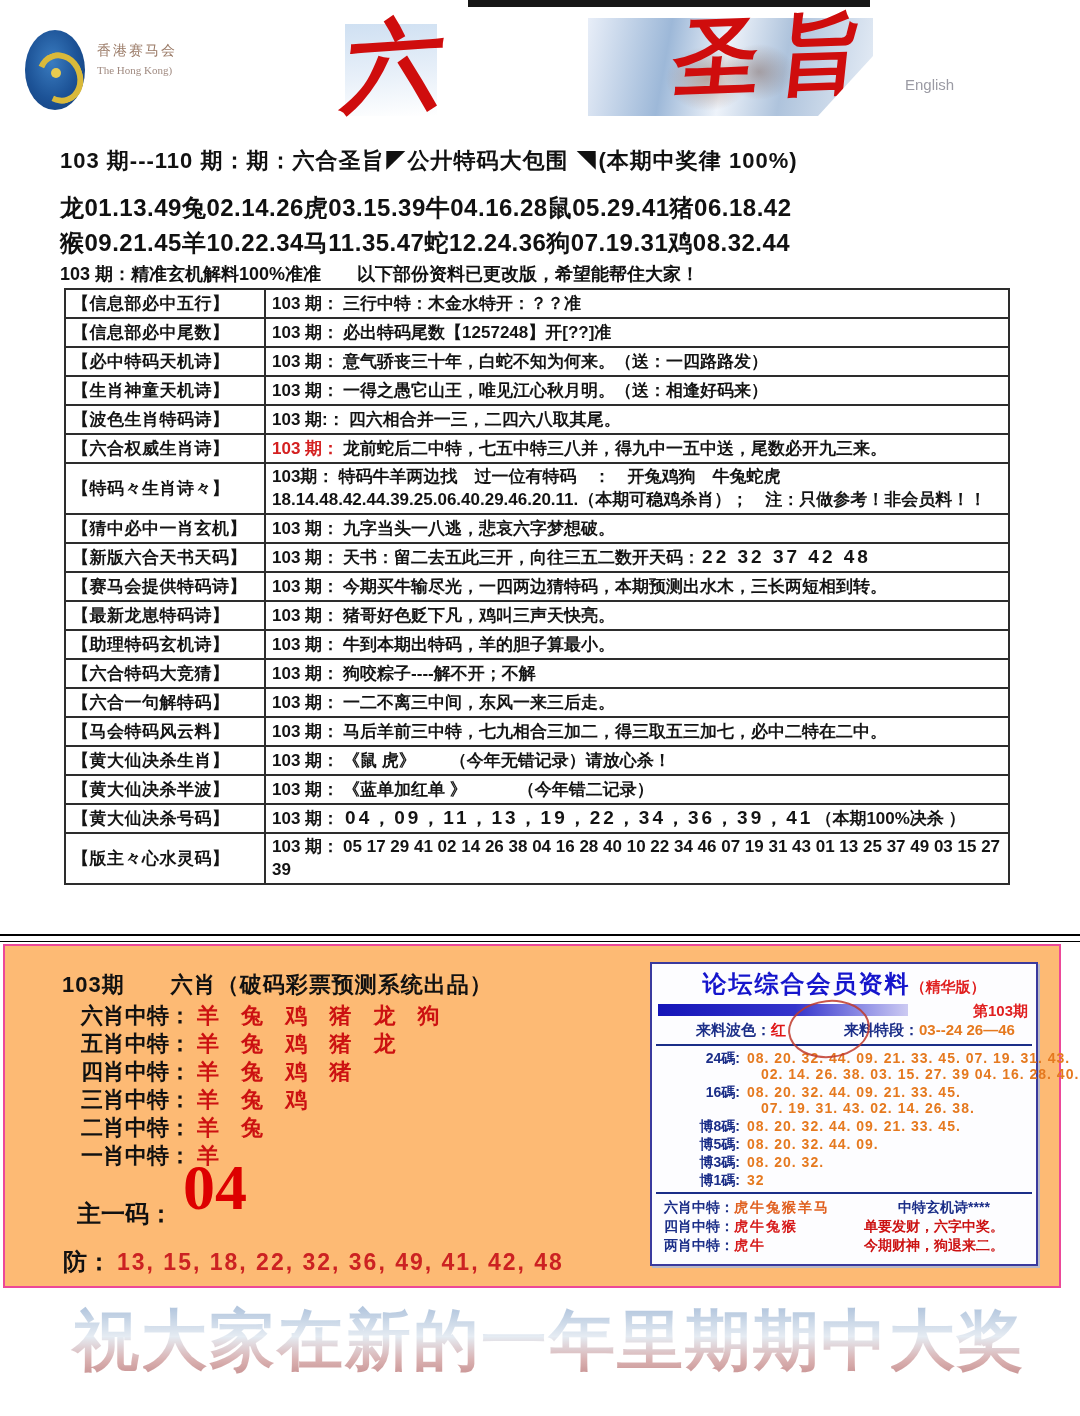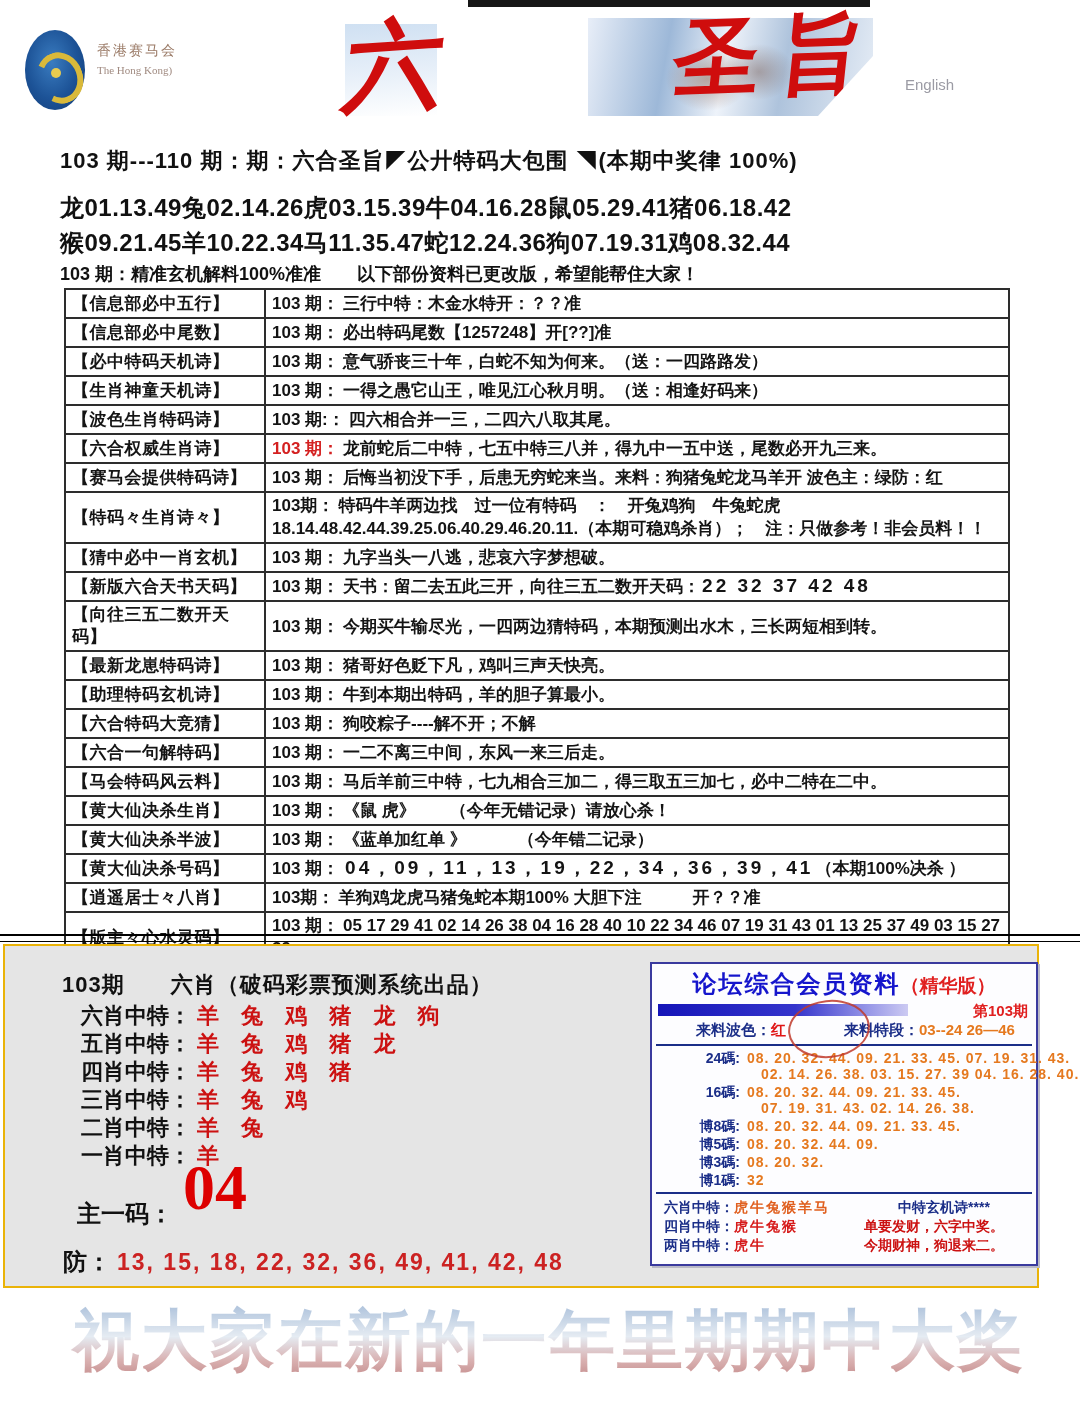--- a/index.html
+++ b/index.html
@@ -45,39 +45,39 @@
   .tips{left:64px;top:288px;width:946px;border-collapse:collapse;table-layout:fixed;}
   .tips td{border:2px solid #2d2d2d;font-weight:bold;font-size:17px;line-height:22px;
     padding:2px 6px;vertical-align:middle;color:#141414;}
   .tlabel{width:186px;letter-spacing:0.5px;}
   .tprefix{margin-right:4px;}
   .tprefix.red{color:#d42020;}
   .tstrong{font-size:19px;letter-spacing:3px;margin:0 2px;}
   
   .dline{left:0;top:934px;width:1080px;height:5px;border-top:2px solid #000;border-bottom:1px solid #000;}
   
-  .bottombox{left:3px;top:944px;width:1032px;height:340px;border:2px solid #eab308;background:#e5e5e5;}
+  .bottombox{left:3px;top:944px;width:1032px;height:340px;border:2px solid #ec4899;background:#fdba74;padding-left:22px;}
   .sec-title{position:absolute;left:57px;top:24px;font-size:22px;font-weight:bold;letter-spacing:1px;}
   .sec-title .gap{display:inline-block;width:46px;}
   .xiao-list{position:absolute;left:76px;top:56px;}
   .xiao-row{font-size:22px;font-weight:bold;line-height:28px;white-space:nowrap;}
   .xiao-row .xlabel{color:#111;}
   .xiao-row .xvals{color:#cc1111;letter-spacing:8px;margin-left:6px;margin-top:28px;}
   .maincode-label{position:absolute;left:72px;top:252px;font-size:24px;font-weight:bold;}
   .maincode{position:absolute;left:178px;top:210px;font-size:64px;line-height:1;
     color:#dd0000;font-weight:bold;font-family:"Liberation Serif",serif;}
   .guard{position:absolute;left:58px;top:300px;white-space:nowrap;}
   .guard .glabel{font-size:24px;font-weight:bold;color:#111;}
   .guard .gnums{font-size:23px;font-weight:bold;color:#cc2222;letter-spacing:2px;margin-left:6px;}
   
   .member{position:absolute;left:645px;top:16px;width:384px;height:300px;
     border:2px solid #3a3a9e;box-shadow:2px 2px 0 #b9b9c6;background:#fdfdff;font-weight:bold;}
   .mb-title{text-align:center;margin-top:4px;white-space:nowrap;}
   .mb-title .t1{font-size:24px;color:#1515cc;letter-spacing:2px;}
-  .mb-title .t2{font-size:19px;color:#e02020;}
+  .mb-title .t2{font-size:15px;color:#e02020;}
   .mb-barrow{position:relative;height:16px;margin-top:2px;}
   .mb-bar{position:absolute;left:6px;top:2px;width:250px;height:12px;
     background:linear-gradient(90deg,#1515b8 0%,#3535cc 55%,#9a9ae8 85%,#cccaf2 100%);}
   .mb-issue{position:absolute;right:8px;top:0;font-size:15px;color:#e02020;}
   .mb-liao{margin-top:3px;margin-left:44px;font-size:15px;white-space:nowrap;}
   .mb-liao .lbl{color:#1b2e88;}
   .mb-liao .red{color:#e01515;}
   .mb-liao .seg{margin-left:58px;}
   .mb-liao .orange{color:#e5791f;}
   .mb-div{height:2px;background:#1b2e88;margin:4px 4px 0 4px;}
@@ -170,51 +170,45 @@
         </td>
       </tr>
 
       <tr>
         <td class="tlabel">【六合权威生肖诗】</td>
         <td class="tcontent">
           <span class="tprefix red">103 期：</span><span class="ttext">龙前蛇后二中特，七五中特三八并，得九中一五中送，尾数必开九三来。</span><span class="tstrong"></span><span class="ttext"></span>
         </td>
       </tr>
 
+
+      <tr>
+        <td class="tlabel">【特码々生肖诗々】</td>
+        <td class="tcontent">
+          <span class="tprefix">103期：</span><span class="ttext">特码牛羊两边找　过一位有特码　：　开兔鸡狗　牛兔蛇虎18.14.48.42.44.39.25.06.40.29.46.20.11.（本期可稳鸡杀肖）；　注：只做参考！非会员料！！</span><span class="tstrong"></span><span class="ttext"></span>
+        </td>
+      </tr>
+
+      <tr>
+        <td class="tlabel">【猜中必中一肖玄机】</td>
+        <td class="tcontent">
+          <span class="tprefix">103 期：</span><span class="ttext">九字当头一八逃，悲哀六字梦想破。</span><span class="tstrong"></span><span class="ttext"></span>
+        </td>
+      </tr>
+
+      <tr>
+        <td class="tlabel">【新版六合天书天码】</td>
+        <td class="tcontent">
+          <span class="tprefix">103 期：</span><span class="ttext">天书：留二去五此三开，向往三五二数开天码：</span><span class="tstrong">22  32  37  42  48</span><span class="ttext"></span>
+        </td>
+      </tr>
+
       <tr>
         <td class="tlabel">【赛马会提供特码诗】</td>
         <td class="tcontent">
-          <span class="tprefix">103 期：</span><span class="ttext">后悔当初没下手，后患无穷蛇来当。来料：狗猪兔蛇龙马羊开 波色主：绿防：红</span><span class="tstrong"></span><span class="ttext"></span>
-        </td>
-      </tr>
-
-      <tr>
-        <td class="tlabel">【特码々生肖诗々】</td>
-        <td class="tcontent">
-          <span class="tprefix">103期：</span><span class="ttext">特码牛羊两边找　过一位有特码　：　开兔鸡狗　牛兔蛇虎18.14.48.42.44.39.25.06.40.29.46.20.11.（本期可稳鸡杀肖）；　注：只做参考！非会员料！！</span><span class="tstrong"></span><span class="ttext"></span>
-        </td>
-      </tr>
-
-      <tr>
-        <td class="tlabel">【猜中必中一肖玄机】</td>
-        <td class="tcontent">
-          <span class="tprefix">103 期：</span><span class="ttext">九字当头一八逃，悲哀六字梦想破。</span><span class="tstrong"></span><span class="ttext"></span>
-        </td>
-      </tr>
-
-      <tr>
-        <td class="tlabel">【新版六合天书天码】</td>
-        <td class="tcontent">
-          <span class="tprefix">103 期：</span><span class="ttext">天书：留二去五此三开，向往三五二数开天码：</span><span class="tstrong">22  32  37  42  48</span><span class="ttext"></span>
-        </td>
-      </tr>
-
-      <tr>
-        <td class="tlabel">【向往三五二数开天码】</td>
-        <td class="tcontent">
           <span class="tprefix">103 期：</span><span class="ttext">今期买牛输尽光，一四两边猜特码，本期预测出水木，三长两短相到转。</span><span class="tstrong"></span><span class="ttext"></span>
         </td>
       </tr>
 
       <tr>
         <td class="tlabel">【最新龙崽特码诗】</td>
         <td class="tcontent">
           <span class="tprefix">103 期：</span><span class="ttext">猪哥好色贬下凡，鸡叫三声天快亮。</span><span class="tstrong"></span><span class="ttext"></span>
         </td>
       </tr>
@@ -261,26 +255,20 @@
         </td>
       </tr>
 
       <tr>
         <td class="tlabel">【黄大仙决杀号码】</td>
         <td class="tcontent">
           <span class="tprefix">103 期：</span><span class="ttext"></span><span class="tstrong">04，09，11，13，19，22，34，36，39，41</span><span class="ttext">（本期100%决杀 ）</span>
         </td>
       </tr>
 
-      <tr>
-        <td class="tlabel">【逍遥居士々八肖】</td>
-        <td class="tcontent">
-          <span class="tprefix">103期：</span><span class="ttext">羊狗鸡龙虎马猪兔蛇本期100% 大胆下注　　　开？？准</span><span class="tstrong"></span><span class="ttext"></span>
-        </td>
-      </tr>
 
       <tr>
         <td class="tlabel">【版主々心水灵码】</td>
         <td class="tcontent">
           <span class="tprefix">103 期：</span><span class="ttext">05 17 29 41 02 14 26 38 04 16 28 40 10 22 34 46 07 19 31 43 01 13 25 37 49 03 15 27 39</span><span class="tstrong"></span><span class="ttext"></span>
         </td>
       </tr>
     </tbody>
 </table>
 

